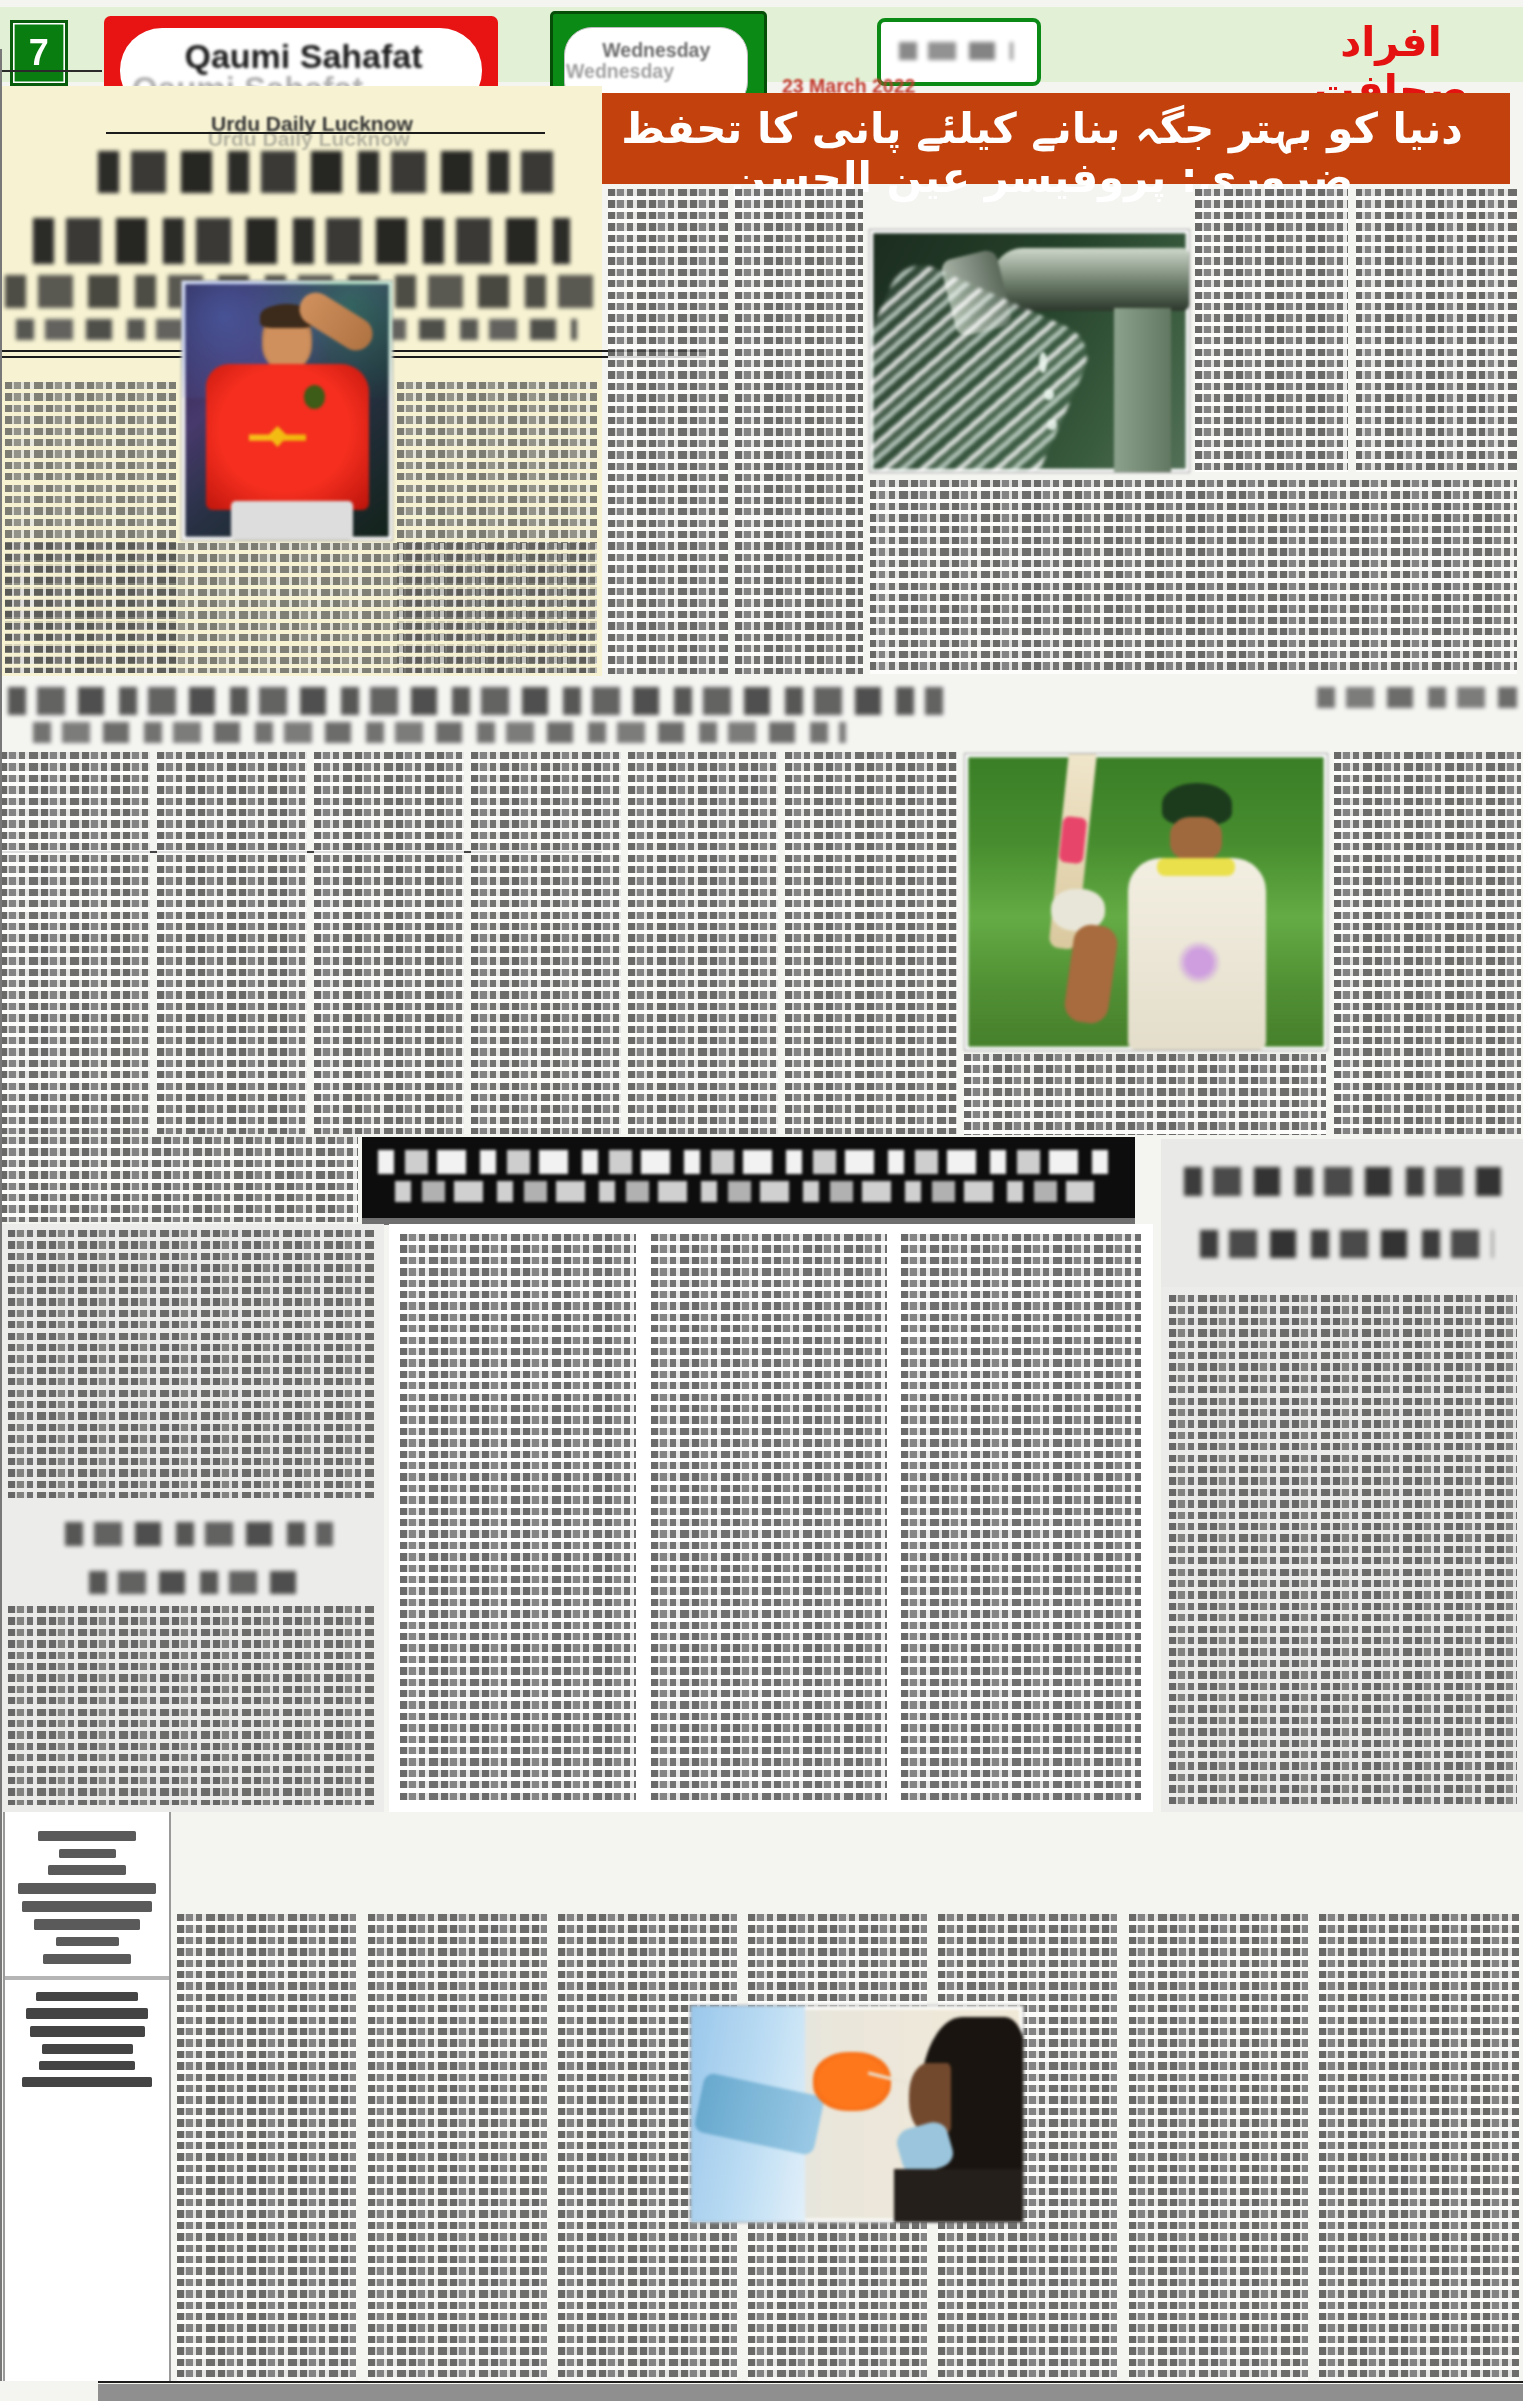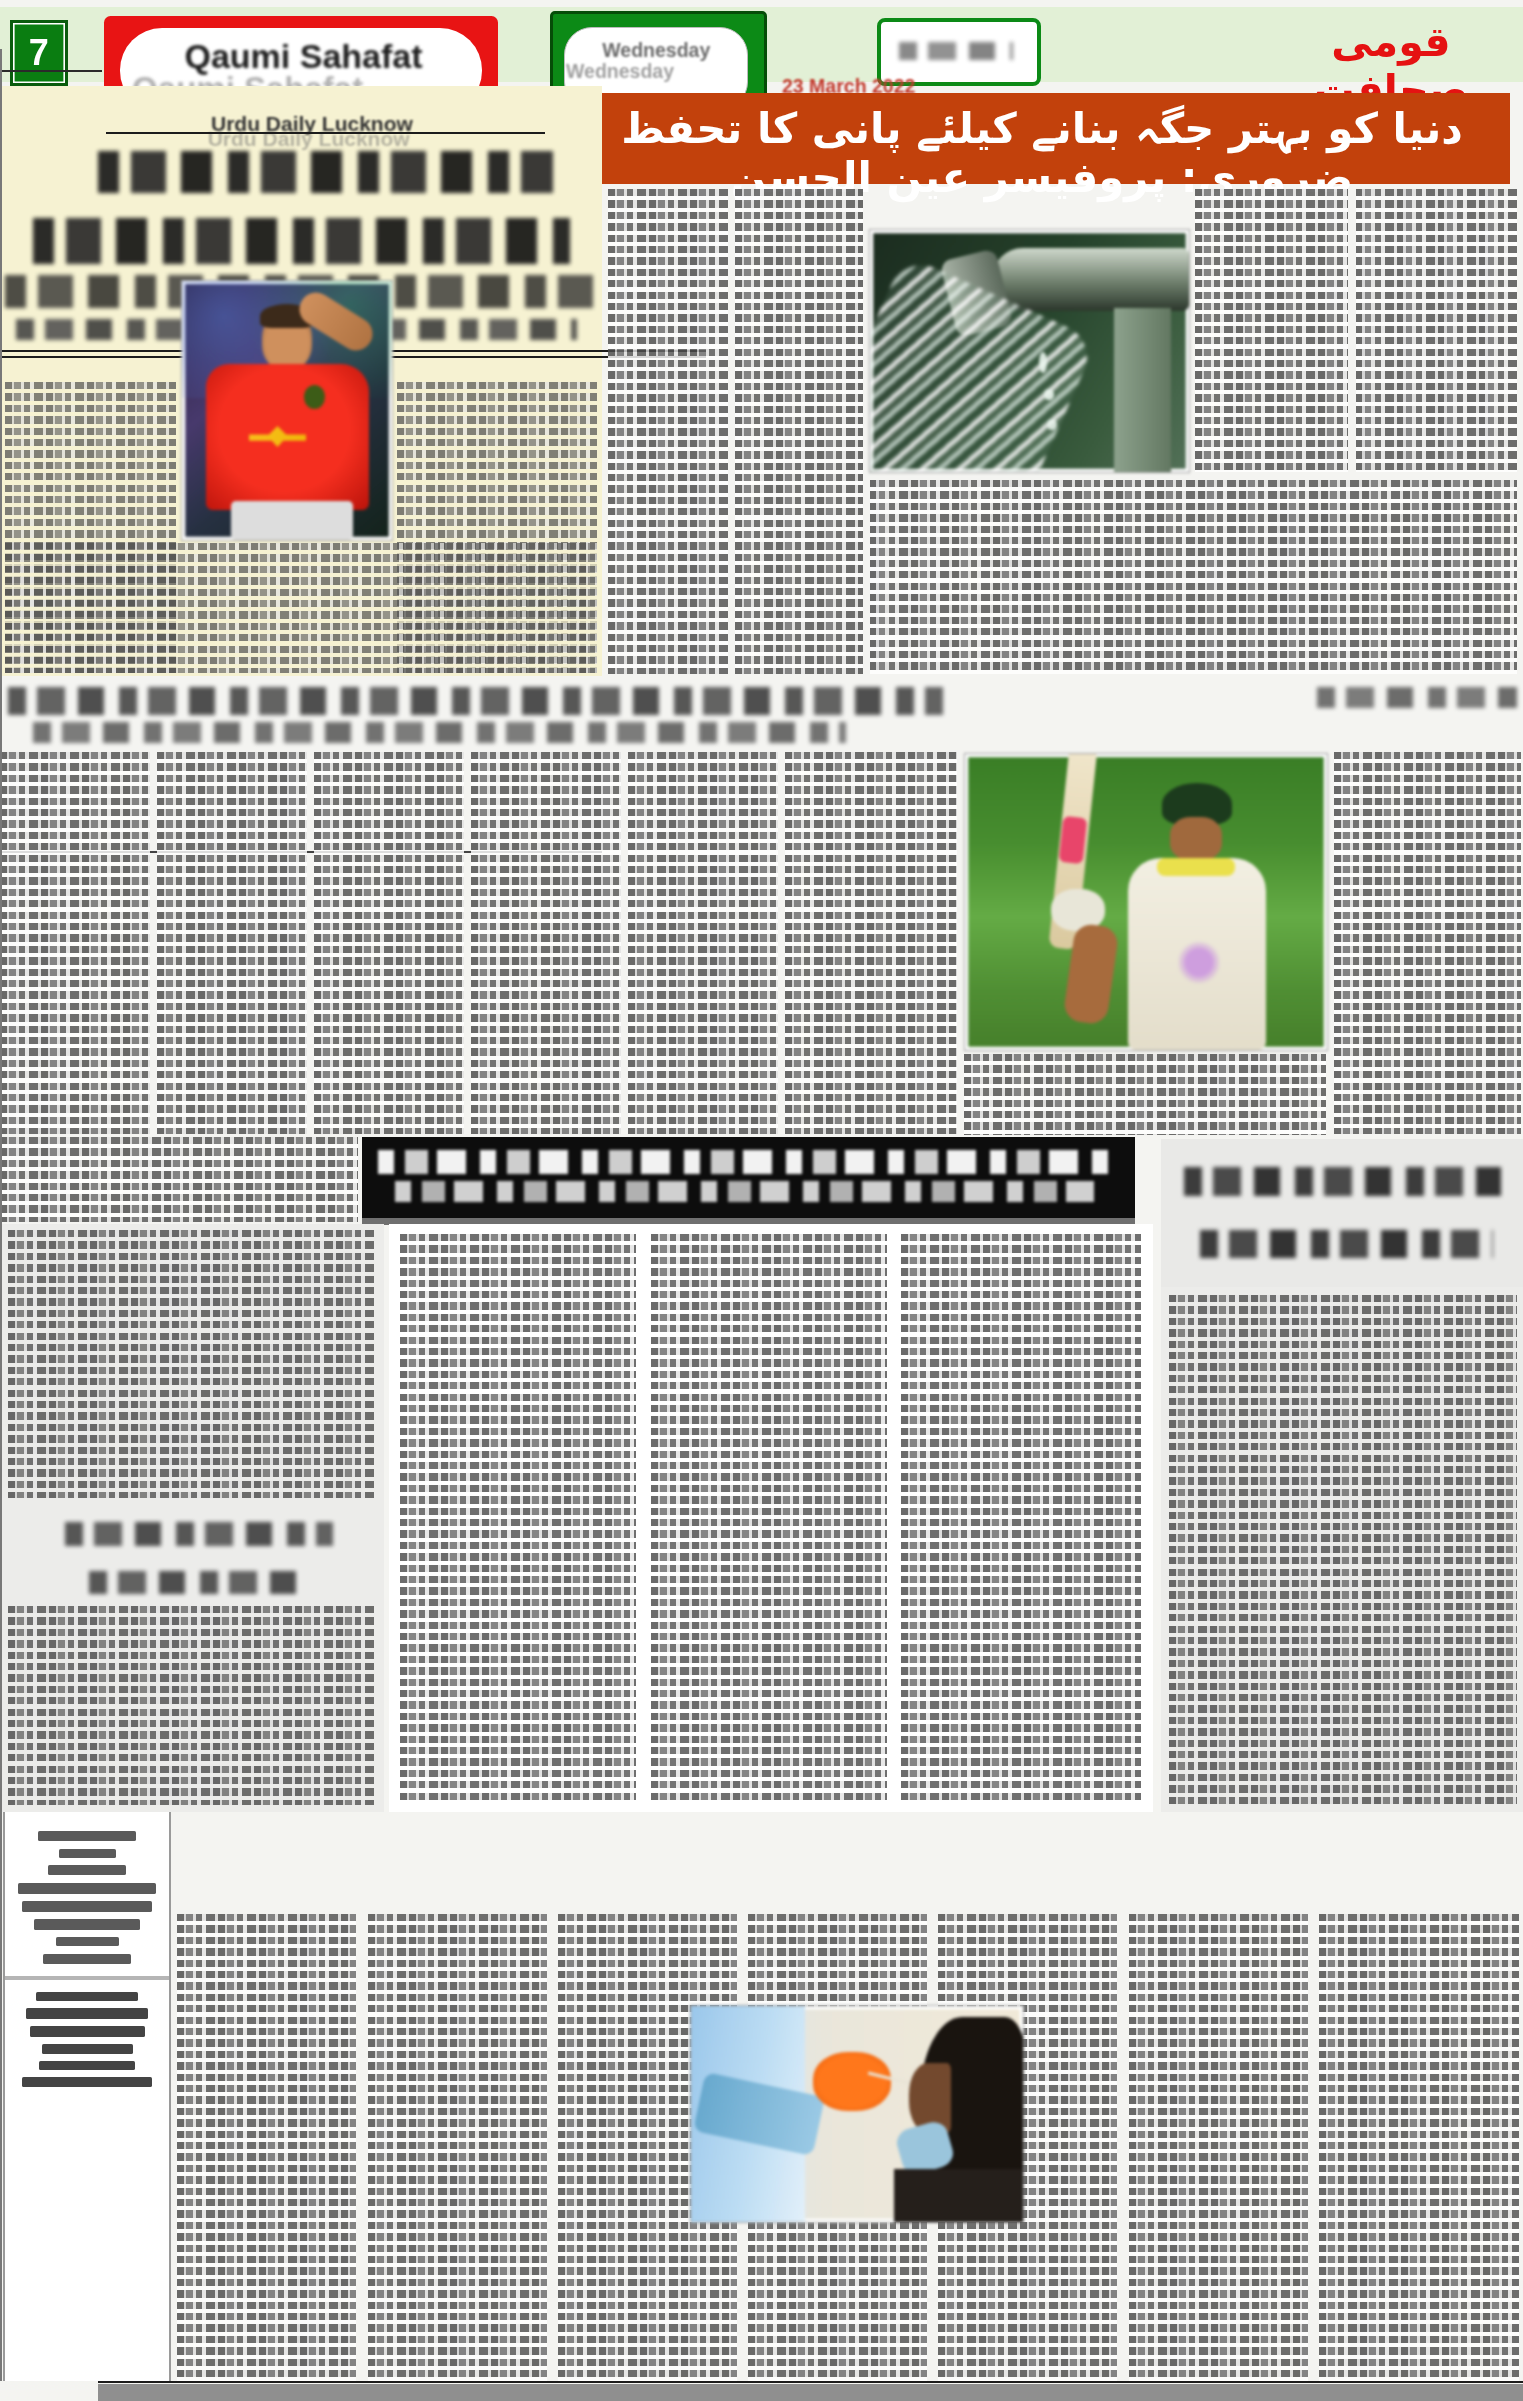--- a/index.html
+++ b/index.html
@@ -56,21 +56,21 @@
       <span>Wednesday</span>
       <span class="g2" style="left:-3.3px;top:21px;color:#2e2e2e;">Wednesday</span>
     </div>
   </div>
 
   <div class="abs" style="left:877px;top:18px;width:156px;height:60px;background:#fff;border:4.1px solid #0c8a16;border-radius:8.1px;">
     <div class="gstroke" style="left:18px;top:19.5px;width:114px;height:18px;opacity:.6;"></div>
   </div>
 
   <div class="abs urdu" style="left:1269px;top:18px;width:244px;text-align:center;color:#e51212;font-size:41px;font-weight:bold;filter:blur(0.4px);">
-    <span>قومی صحافت</span>
+    <span>افراد صحافت</span>
   </div>
 
   <div class="abs ghost" style="left:782px;top:75px;width:195px;color:#c23b2e;font-size:19.5px;font-weight:bold;filter:blur(0.8px);">
     <span>23 March 2022</span>
     <span class="g2" style="left:0;top:16.3px;color:#8f1d12;">23 March 2022</span>
   </div>
 
   <div class="abs" style="left:574px;top:93px;width:936px;height:91px;background:#c2410c;display:flex;align-items:center;">
     <div class="abs urdu" style="left:6.5px;top:11.4px;width:923px;text-align:center;color:#fff;font-size:42px;font-weight:bold;filter:blur(0.5px);">
       <span>دنیا کو بہتر جگہ بنانے کیلئے پانی کا تحفظ ضروری: پروفیسر عین الحسن</span>

